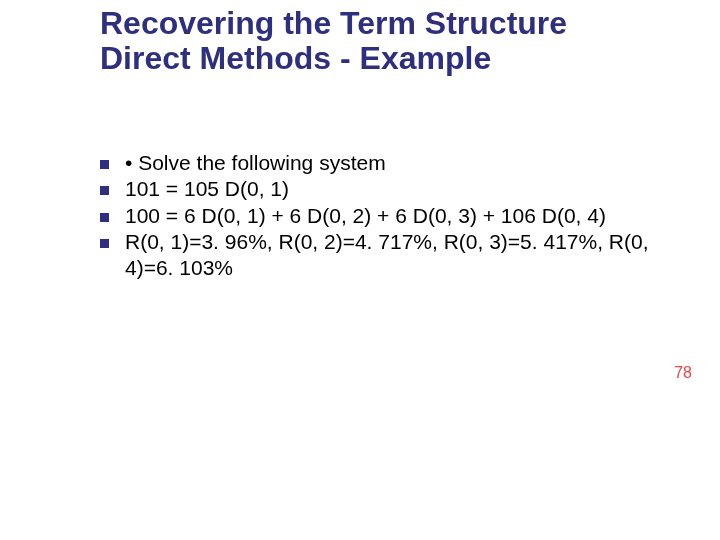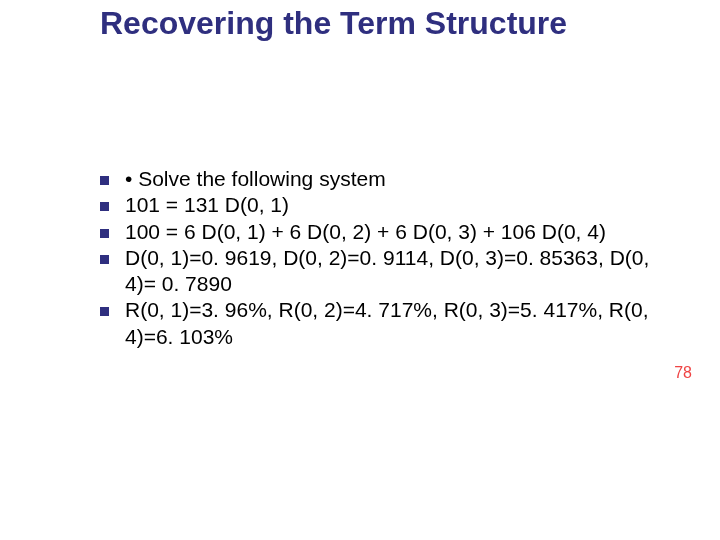--- a/index.html
+++ b/index.html
@@ -25,21 +25,21 @@
     width: 560px;
     font-size: 32px;
     font-weight: bold;
     color: #2f2f7f;
     line-height: 1.1;
     font-family: Tahoma, Verdana, Arial, sans-serif;
   }
   .body {
     position: absolute;
     left: 100px;
-    top: 166px;
+    top: 150px;
     width: 580px;
   }
   .item {
     display: flex;
     align-items: flex-start;
     margin-bottom: 0px;
     font-size: 21px;
     color: #000000;
     line-height: 1.25;
   }
@@ -63,38 +63,35 @@
     color: #ef4444;
   }
 </style>
 </head>
 <body>
 
 <div class="slide">
 
   <div class="title">
     <span>Recovering the Term Structure</span><br>
+    <span>Direct Methods - Example</span>
   </div>
 
   <div class="body">
     <div class="item">
       <div class="bullet"></div>
       <div class="text">• Solve the following system</div>
     </div>
     <div class="item">
       <div class="bullet"></div>
-      <div class="text">101 = 131 D(0, 1)</div>
+      <div class="text">101 = 105 D(0, 1)</div>
     </div>
     <div class="item">
       <div class="bullet"></div>
       <div class="text">100 = 6 D(0, 1) + 6 D(0, 2) + 6 D(0, 3) + 106 D(0, 4)</div>
-    </div>
-    <div class="item">
-      <div class="bullet"></div>
-      <div class="text">D(0, 1)=0. 9619, D(0, 2)=0. 9114, D(0, 3)=0. 85363, D(0, 4)= 0. 7890</div>
     </div>
     <div class="item">
       <div class="bullet"></div>
       <div class="text">R(0, 1)=3. 96%, R(0, 2)=4. 717%, R(0, 3)=5. 417%, R(0, 4)=6. 103%</div>
     </div>
   </div>
 
   <div class="pagenum">78</div>
 </div>
 

